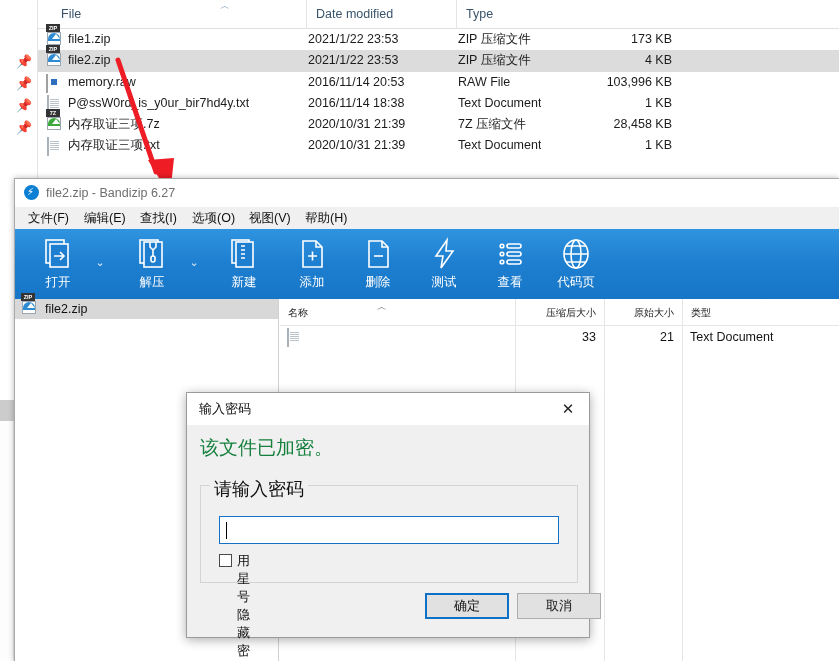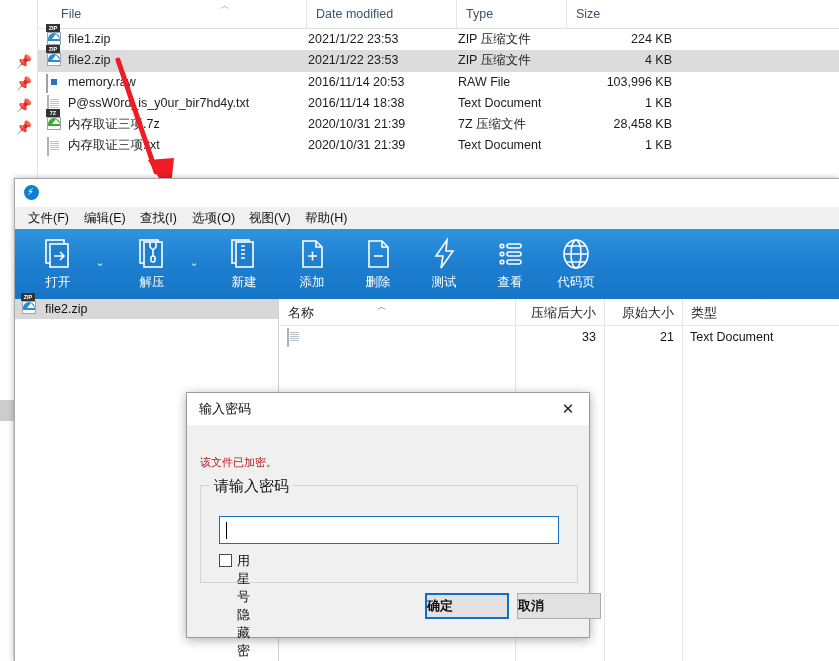--- a/index.html
+++ b/index.html
@@ -132,21 +132,21 @@
   }
   .tree-item {
     position: relative; height: 20px; background: #d8d8d8;
     font-size: 12.5px; color: #101010; line-height: 20px; padding-left: 30px;
   }
   .tree-item .ficon { left: 6px; top: 2px; }
   .bz-list { position: absolute; left: 265px; top: 0; right: 0; height: 363px; background: #fff; }
   .bz-lhead { position: relative; height: 27px; border-bottom: 1px solid #e6e6e6; }
   .bz-lh-cell {
     position: absolute; top: 0; height: 27px; line-height: 27px;
-    font-size: 13px; color: #1b1b1b; border-left: 1px solid #dcdcdc; padding-left: 8px;
+    font-size: 10px; color: #1b1b1b; border-left: 1px solid #dcdcdc; padding-left: 8px;
   }
   .bz-lh-cell.first { border-left: none; }
   .bz-lh-cell.right { text-align: right; padding-left: 0; padding-right: 8px; }
   .bz-lh-caret { position: absolute; left: 97px; top: 1px; font-size: 10px; color: #333; }
   .bz-lrow { position: relative; height: 22px; }
   .bz-lc { position: absolute; top: 0; height: 22px; line-height: 22px; font-size: 12.5px; color: #141414; }
   .bz-lc.right { text-align: right; }
   .bz-vline { position: absolute; top: 0; width: 1px; background: #e6e6e6; }
 
   
@@ -157,46 +157,46 @@
   }
   .dlg-title { position: relative; height: 32px; background: #fff; }
   .dlg-title-text {
     position: absolute; left: 12px; top: 0; line-height: 32px;
     font-size: 13px; color: #101010;
   }
   .dlg-close {
     position: absolute; right: 0; top: 0; width: 42px; height: 31px;
     line-height: 31px; text-align: center; font-size: 15px; color: #222;
   }
-  .dlg-msg { position: absolute; left: 13px; top: 42px; font-size: 11px; color: #b91c1c; margin-top: 20px; }
+  .dlg-msg { position: absolute; left: 13px; top: 42px; font-size: 19px; color: #15803d; }
   .grp {
     position: absolute; left: 13px; top: 92px; width: 378px; height: 98px;
     border: 1px solid #d4d4d4;
   }
   .grp-label {
     position: absolute; left: 9px; top: -9px; background: #f0f0f0;
-    padding: 0 4px; font-size: 15px; color: #101010;
+    padding: 0 4px; font-size: 18px; color: #101010;
   }
   .pw-input {
     position: absolute; left: 32px; top: 123px; width: 340px; height: 28px;
     background: #fff; border: 1px solid #1571c6;
   }
   .pw-caret {
     position: absolute; left: 6px; top: 5px; width: 1px; height: 17px; background: #000;
   }
   .chk-wrap { position: absolute; left: 32px; top: 159px; height: 18px; }
   .chk-box {
     position: absolute; left: 0; top: 2px; width: 13px; height: 13px;
     background: #fff; border: 1px solid #4a4a4a;
   }
   .chk-label { position: absolute; left: 18px; top: 0; font-size: 13px; color: #101010; line-height: 18px; }
   .dlg-btn {
     position: absolute; top: 200px; width: 84px; height: 26px;
     background: #e1e1e1; border: 1px solid #adadad;
-    font-size: 13px; color: #101010; line-height: 24px; font-weight: bold;
+    font-size: 13px; color: #101010; text-align: center; line-height: 24px;
   }
   .dlg-btn.primary { left: 238px; border: 2px solid #0d71c8; line-height: 22px; }
   .dlg-btn.secondary { left: 330px; }
 
   
   .bg-strip-gray { position: absolute; left: 0; top: 400px; width: 20px; height: 21px; background: #ccc; }
   .bg-strip-white { position: absolute; left: 0; top: 421px; width: 14px; height: 240px; background: #fdfdfd; border-right: 1px solid #e7e7e7;}
 </style>
 </head>
 <body>
@@ -210,33 +210,32 @@
       <span class="pin" style="top:77px">📌</span>
       <span class="pin" style="top:99px">📌</span>
       <span class="pin" style="top:121px">📌</span>
     </div>
 
     <div class="exp-header">
       <span class="sort-caret">︿</span>
       <div class="col-head first" style="left:14px;width:268px">File</div>
       <div class="col-head" style="left:268px;width:120px">Date modified</div>
       <div class="col-head" style="left:418px;width:110px">Type</div>
-      <div class="col-head" style="left:528px;width:110px">Size</div>
     </div>
 
     <div class="exp-rows">
 
       <div class="exp-row">
         <span class="ficon">
           <span class="ico-zip"><span class="pg"></span><span class="hump"></span><span class="tag">ZIP</span></span>
         </span>
         <span class="cell name">file1.zip</span>
         <span class="cell date">2021/1/22 23:53</span>
         <span class="cell type">ZIP 压缩文件</span>
-        <span class="cell size">224 KB</span>
+        <span class="cell size">173 KB</span>
       </div>
 
       <div class="exp-row selected">
         <span class="ficon">
           <span class="ico-zip"><span class="pg"></span><span class="hump"></span><span class="tag">ZIP</span></span>
         </span>
         <span class="cell name">file2.zip</span>
         <span class="cell date">2021/1/22 23:53</span>
         <span class="cell type">ZIP 压缩文件</span>
         <span class="cell size">4 KB</span>
@@ -285,20 +284,21 @@
 
   <svg class="arrow" viewBox="0 0 839 420">
     <path d="M118,60 L156,172" stroke="#ee1c25" stroke-width="5" fill="none" stroke-linecap="round"></path>
     <path d="M170,196 L148,160 L174,158 Z" fill="#ee1c25"></path>
   </svg>
 
   <div class="bz">
 
     <div class="bz-title">
       <span class="bz-logo"></span>
+      <span class="bz-title-text">file2.zip - Bandizip 6.27</span>
     </div>
 
     <div class="bz-menu">
       <span class="bz-menu-item" style="left:13px">文件(F)</span>
       <span class="bz-menu-item" style="left:69px">编辑(E)</span>
       <span class="bz-menu-item" style="left:125px">查找(I)</span>
       <span class="bz-menu-item" style="left:177px">选项(O)</span>
       <span class="bz-menu-item" style="left:234px">视图(V)</span>
       <span class="bz-menu-item" style="left:290px">帮助(H)</span>
     </div>

